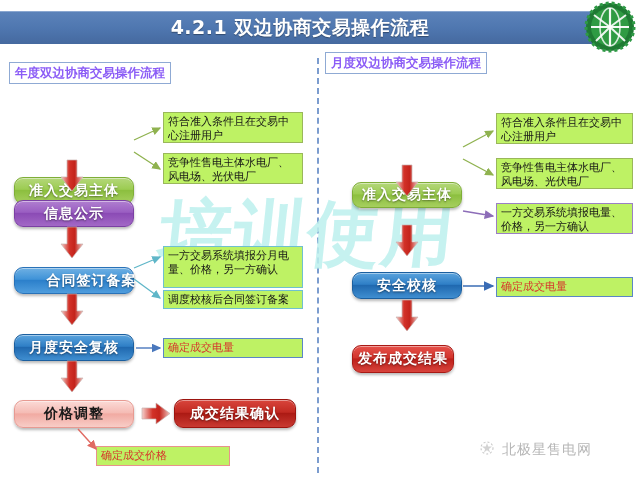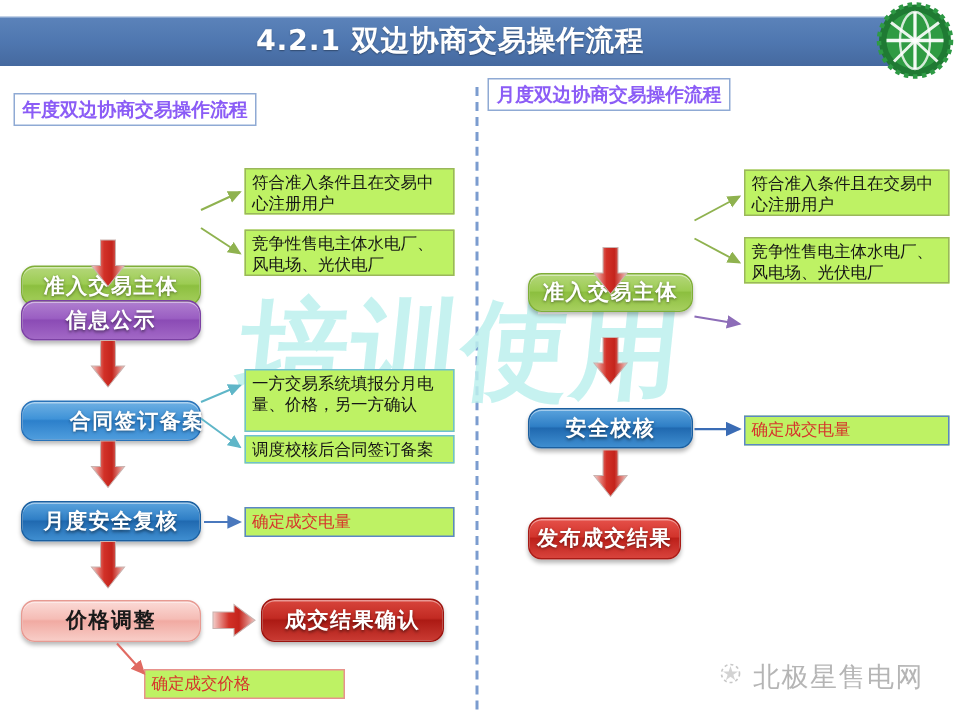--- a/index.html
+++ b/index.html
@@ -135,21 +135,21 @@
   .arrow-svg{position:absolute;pointer-events:none;}
 
   
   .footer{
     position:absolute;left:478px;top:439px;
     display:flex;align-items:center;gap:6px;
     opacity:.55;
   }
   .footer-text{
     font-family:"DejaVu Sans","Liberation Sans",sans-serif;
-    font-size:18px;color:#7a7a7a;letter-spacing:1px;white-space:nowrap;
+    font-size:14px;color:#7a7a7a;letter-spacing:1px;white-space:nowrap;
   }
 </style>
 </head>
 <body>
 
 <div id="stage">
 
   <div class="header-bar"></div>
   <div class="header-title">4.2.1 双边协商交易操作流程</div>
   <div class="header-logo">
@@ -240,20 +240,21 @@
 
 
   <div class="node n-blue2" style="left:352px;top:272px;width:110px;height:27px;">安全校核</div>
 
   <div class="node n-red" style="left:352px;top:345px;width:102px;height:28px;">发布成交结果</div>
 
   <div class="anno anno-green" style="left:496px;top:113px;width:137px;height:31px;">符合准入条件且在交易中心注册用户</div>
 
   <div class="anno anno-green" style="left:496px;top:158px;width:137px;height:31px;">竞争性售电主体水电厂、风电场、光伏电厂</div>
 
+  <div class="anno anno-purple" style="left:496px;top:203px;width:137px;height:31px;">一方交易系统填报电量、价格，另一方确认</div>
 
   <div class="anno anno-blue" style="left:496px;top:277px;width:137px;height:20px;">确定成交电量</div>
 
   <svg class="arrow-svg" style="left:320px;top:55px;width:320px;height:424px;">
     <defs>
       <linearGradient id="dnArrow2" x1="0" y1="0" x2="1" y2="0">
         <stop offset="0%" stop-color="#f4cfcb"></stop>
         <stop offset="38%" stop-color="#d23128"></stop>
         <stop offset="62%" stop-color="#c4241c"></stop>
         <stop offset="100%" stop-color="#f0c7c2"></stop>

